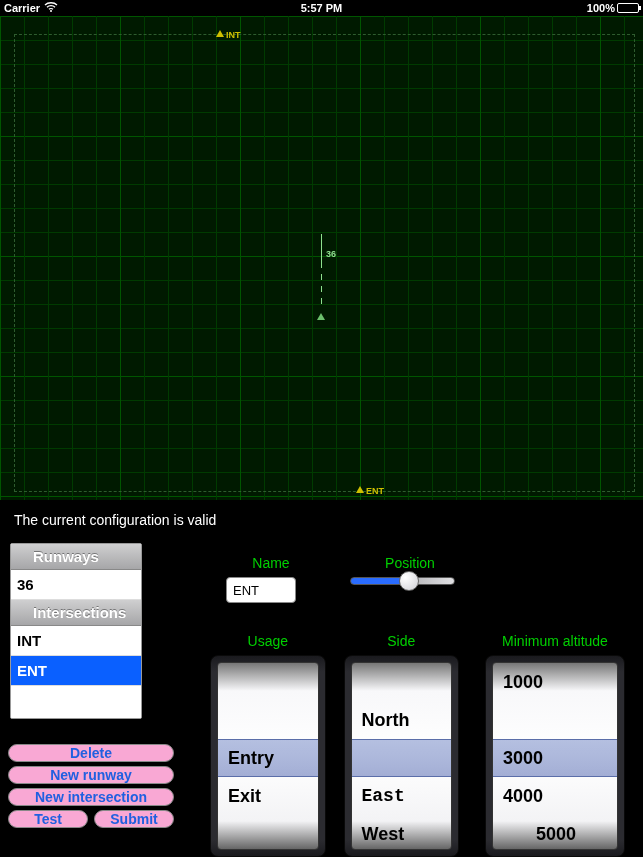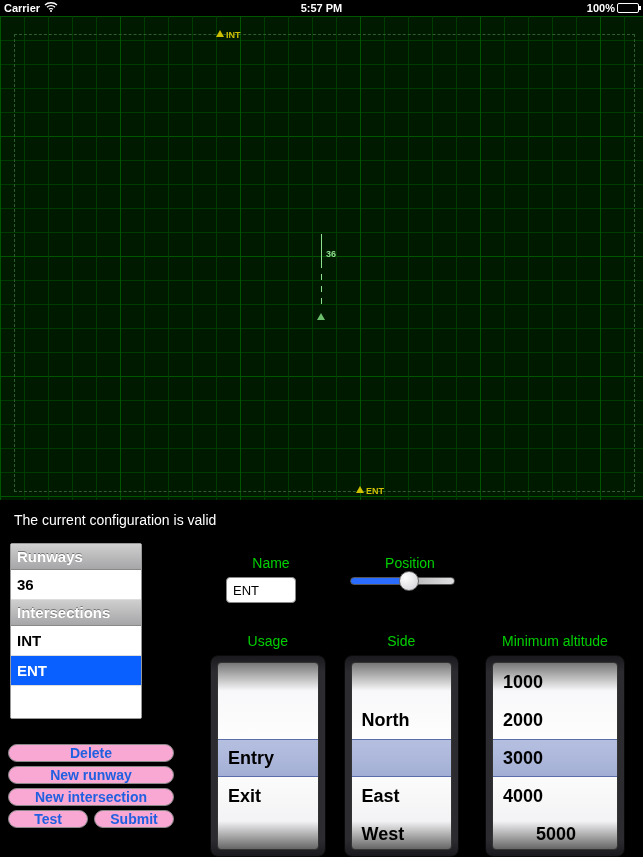--- a/index.html
+++ b/index.html
@@ -79,21 +79,21 @@
   
   .sidebar {
     position:absolute; left:10px; top:543px;
     width:132px; background:#fff; color:#000;
     border:1px solid #999; border-radius:2px;
     overflow:hidden;
   }
   .sidebar .section-header {
     background: linear-gradient(#cfcfd0,#a6a6a8);
     color:#fff; font-weight:bold; font-size:15px;
-    padding:4px 6px;
+    padding:4px 22px;
     text-shadow: 0 -1px 0 rgba(0,0,0,0.4);
     border-bottom:1px solid #888;
   }
   .sidebar .list-row {
     background:#fff; color:#000; font-weight:bold;
     font-size:15px; padding:6px; border-bottom:1px solid #ddd;
   }
   .sidebar .list-row.selected {
     background:#0a60ff; color:#fff;
   }
@@ -306,33 +306,32 @@
         </div>
       </div>
     </div>
 
     <div class="picker-block">
       <div class="field-label">Side</div>
       <div class="picker">
         <div class="picker-inner">
           <div class="picker-sel" style="top:76px;"></div>
           <div class="picker-item" style="top:38px;">North</div>
-          <div class="picker-item" style="top:114px;">East</div>
+          <div class="picker-item" style="top:114px;font-family:Liberation Mono, monospace;">East</div>
           <div class="picker-item" style="top:152px;">West</div>
         </div>
       </div>
     </div>
 
     <div class="picker-block wide">
       <div class="field-label">Minimum altitude</div>
       <div class="picker">
         <div class="picker-inner">
           <div class="picker-sel" style="top:76px;"></div>
           <div class="picker-item" style="top:0px;">1000</div>
-          <div class="picker-item" style="top:38px;">2000</div>
           <div class="picker-item" style="top:76px;border-radius:7px;">3000</div>
           <div class="picker-item" style="top:114px;">4000</div>
           <div class="picker-item" style="top:152px;margin-left:33px;">5000</div>
         </div>
       </div>
     </div>
   </div>
 </div>
 
 </body></html>

